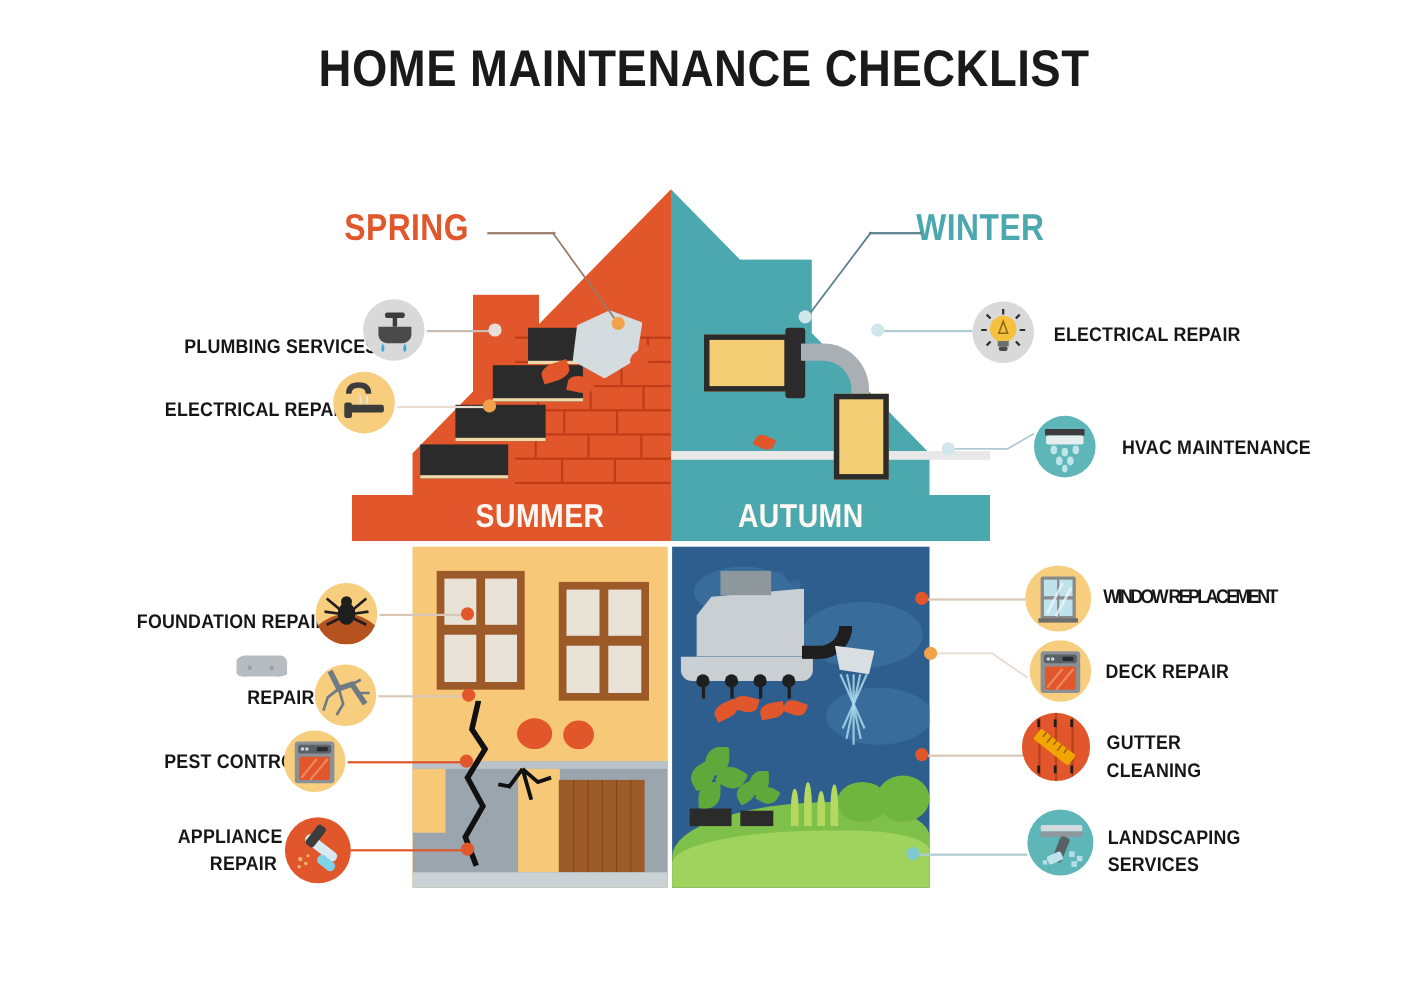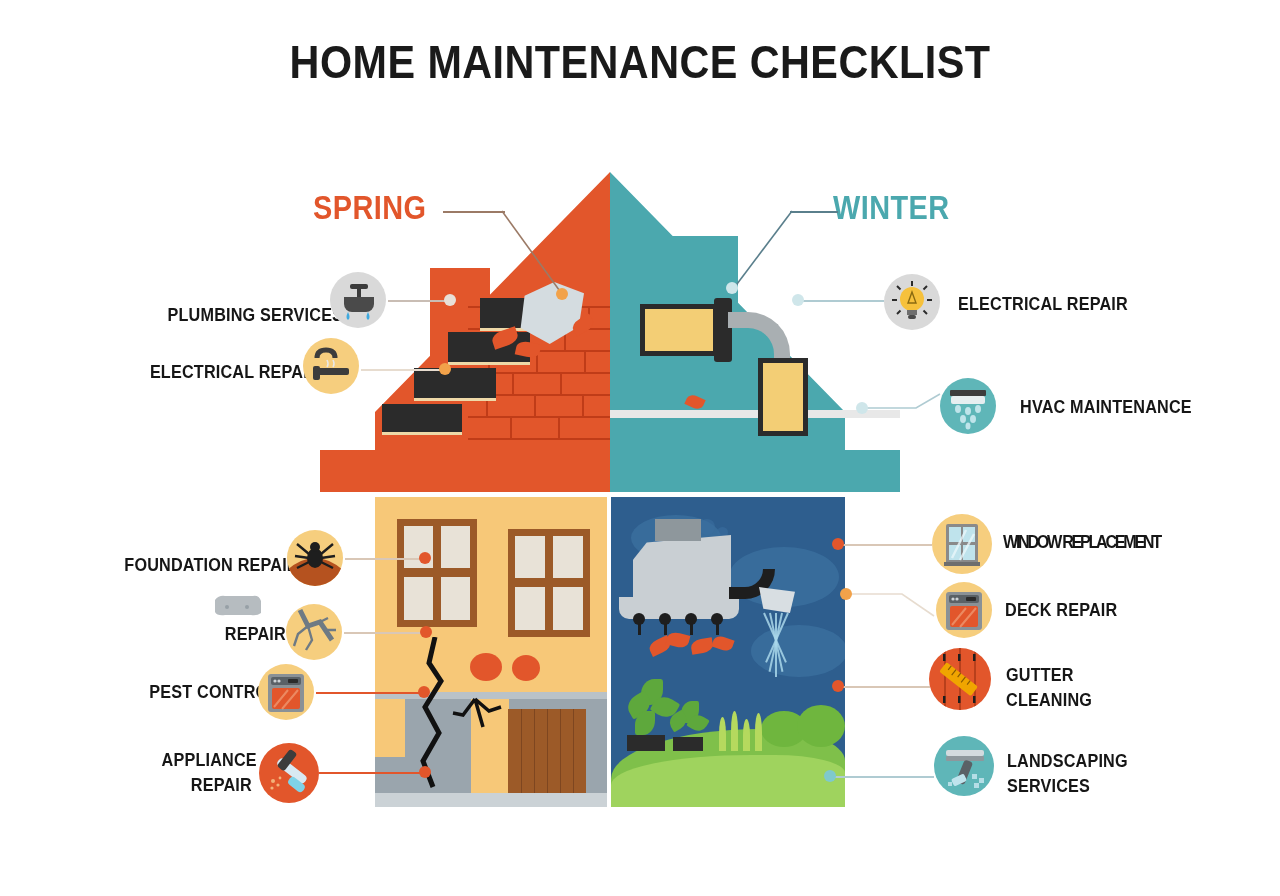--- a/index.html
+++ b/index.html
@@ -168,20 +168,26 @@
     <div id="chimney-r"></div>
     <div id="ledge"></div>
     <div id="filter-big"></div>
     <div id="filter-big-cap"></div>
     <div id="duct"></div>
     <div id="filter-small"></div>
     <div class="leaf" style="left:76px;top:224px;width:18px;height:12px;transform:rotate(25deg)"></div>
   </div>
 
   <div id="banner">
+    <div id="banner-l">
+      <div class="banner-word">SUMMER</div>
+    </div>
+    <div id="banner-r">
+      <div class="banner-word">AUTUMN</div>
+    </div>
   </div>
 
   <div id="quad-sw">
 
     <div class="win" style="left:22px;top:22px;width:80px;height:108px">
       <div class="win-glass" style="left:7px;top:7px;width:29px;height:42px"></div>
       <div class="win-glass" style="left:44px;top:7px;width:29px;height:42px"></div>
       <div class="win-glass" style="left:7px;top:58px;width:29px;height:43px"></div>
       <div class="win-glass" style="left:44px;top:58px;width:29px;height:43px"></div>
     </div>

